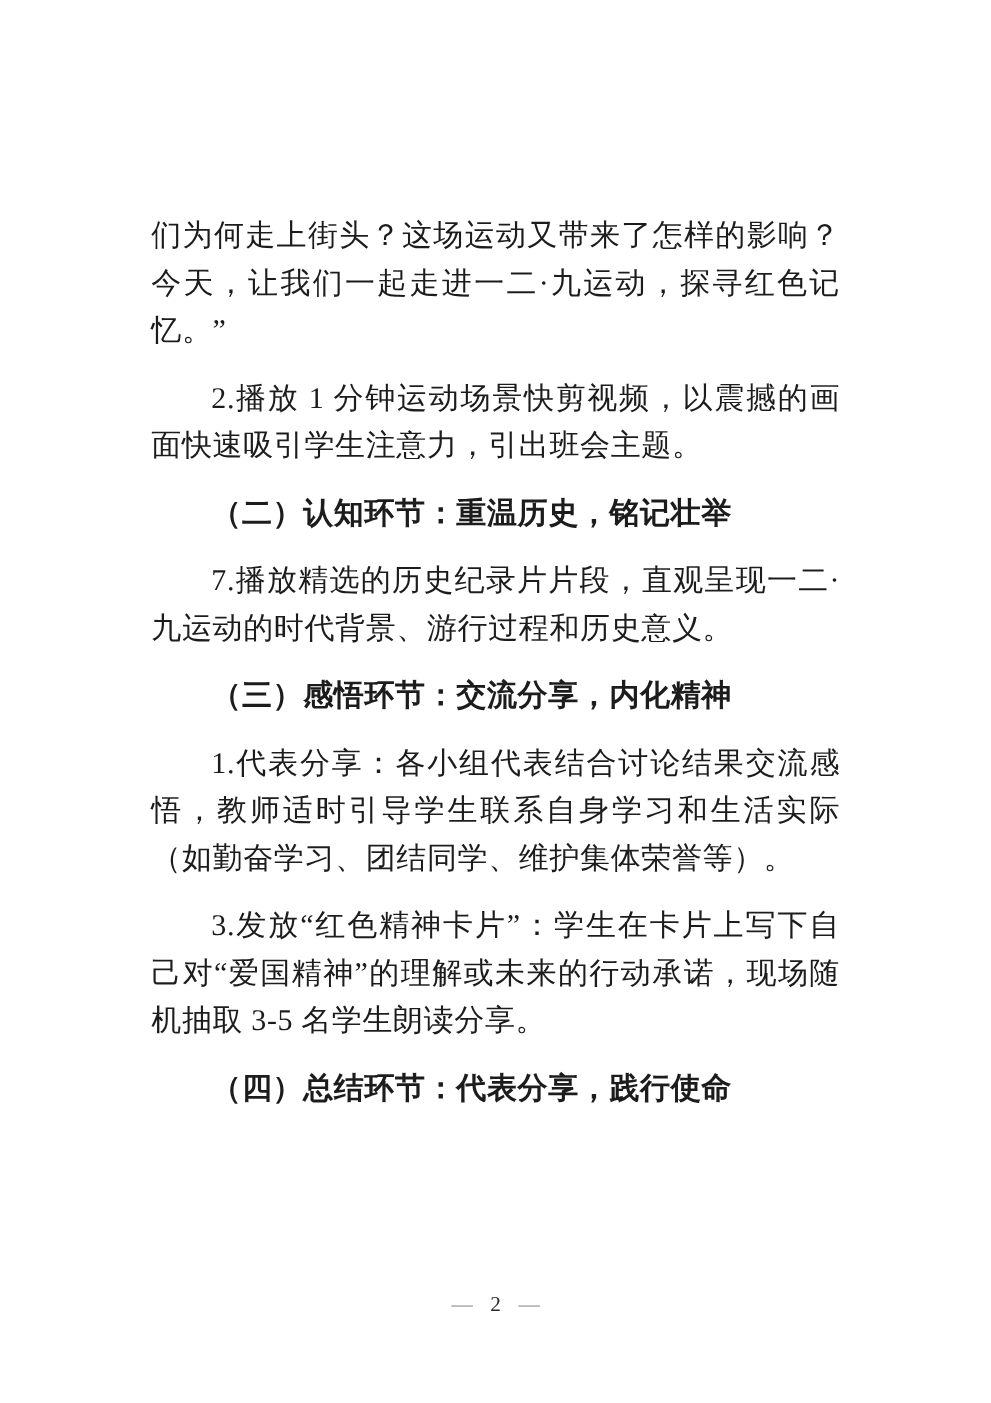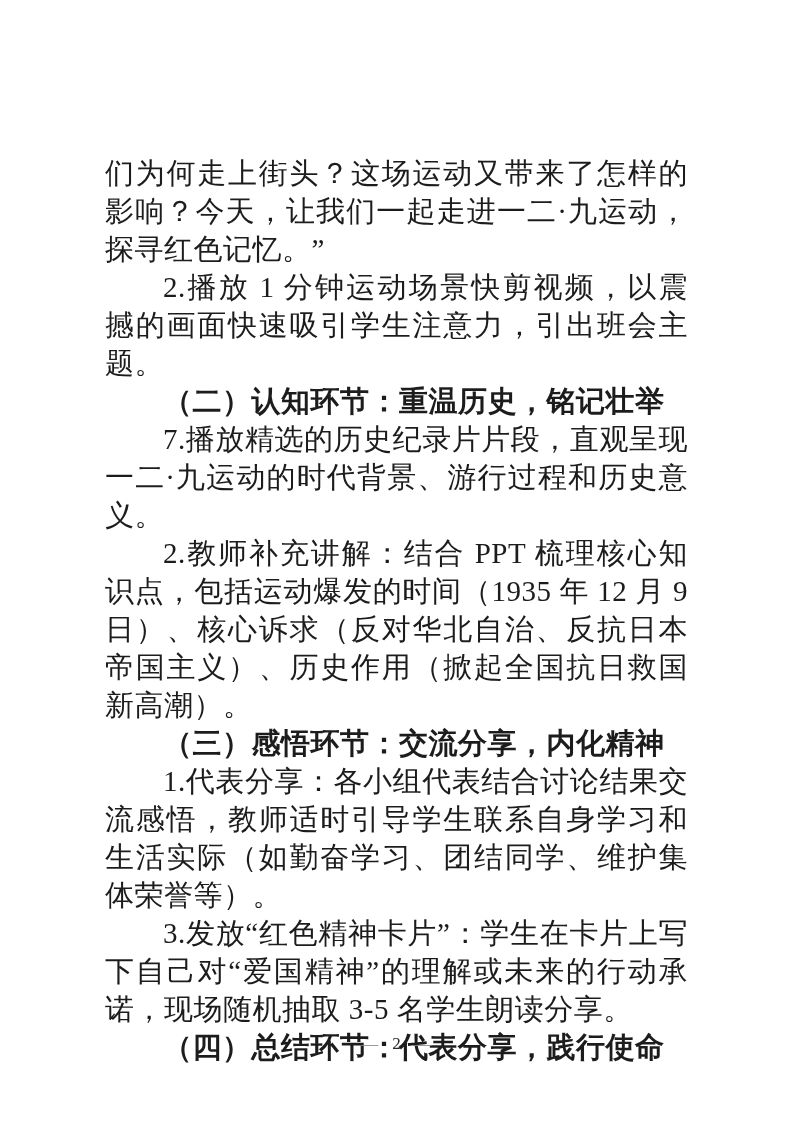--- a/index.html
+++ b/index.html
@@ -17,23 +17,23 @@
     font-family: "Liberation Serif", "DejaVu Serif", serif;
     color: #1c1c1c;
   }
   .content {
     position: absolute;
     top: 154px;
     left: 105px;
     width: 583px;
   }
   .para, .heading {
-    margin: 0;
+    margin: 16px;
     padding: 0;
-    font-size: 29px;
+    font-size: 24px;
     line-height: 38px;
     text-align: justify;
     text-justify: inter-ideograph;
     letter-spacing: 0.5px;
     word-break: break-all;
   }
   .para {
     font-weight: 400;
     text-indent: 2em;
   }
@@ -67,21 +67,20 @@
 </style>
 </head>
 <body>
 
 <div class="page">
   <main class="content">
     <p class="para no-indent">们为何走上街头？这场运动又带来了怎样的影响？今天，让我们一起走进一二·九运动，探寻红色记忆。”</p>
     <p class="para">2.播放 1 分钟运动场景快剪视频，以震撼的画面快速吸引学生注意力，引出班会主题。</p>
     <h2 class="heading">（二）认知环节：重温历史，铭记壮举</h2>
     <p class="para">7.播放精选的历史纪录片片段，直观呈现一二·九运动的时代背景、游行过程和历史意义。</p>
-    <p class="para">2.教师补充讲解：结合 PPT 梳理核心知识点，包括运动爆发的时间（1935 年 12 月 9 日）、核心诉求（反对华北自治、反抗日本帝国主义）、历史作用（掀起全国抗日救国新高潮）。</p>
     <h2 class="heading">（三）感悟环节：交流分享，内化精神</h2>
     <p class="para">1.代表分享：各小组代表结合讨论结果交流感悟，教师适时引导学生联系自身学习和生活实际（如勤奋学习、团结同学、维护集体荣誉等）。</p>
     <p class="para">3.发放“红色精神卡片”：学生在卡片上写下自己对“爱国精神”的理解或未来的行动承诺，现场随机抽取 3-5 名学生朗读分享。</p>
     <h2 class="heading">（四）总结环节：代表分享，践行使命</h2>
   </main>
 
   <footer class="footer">
     <span class="dash">—</span><span class="num">2</span><span class="dash">—</span>
   </footer>
 </div>

